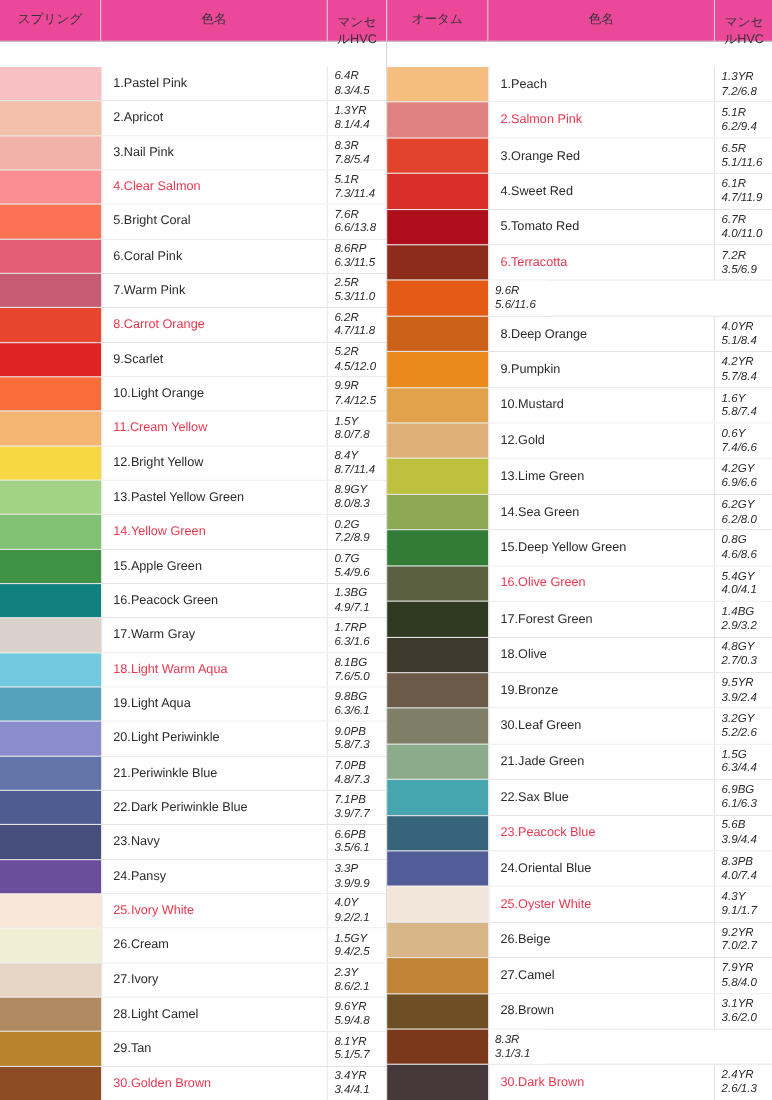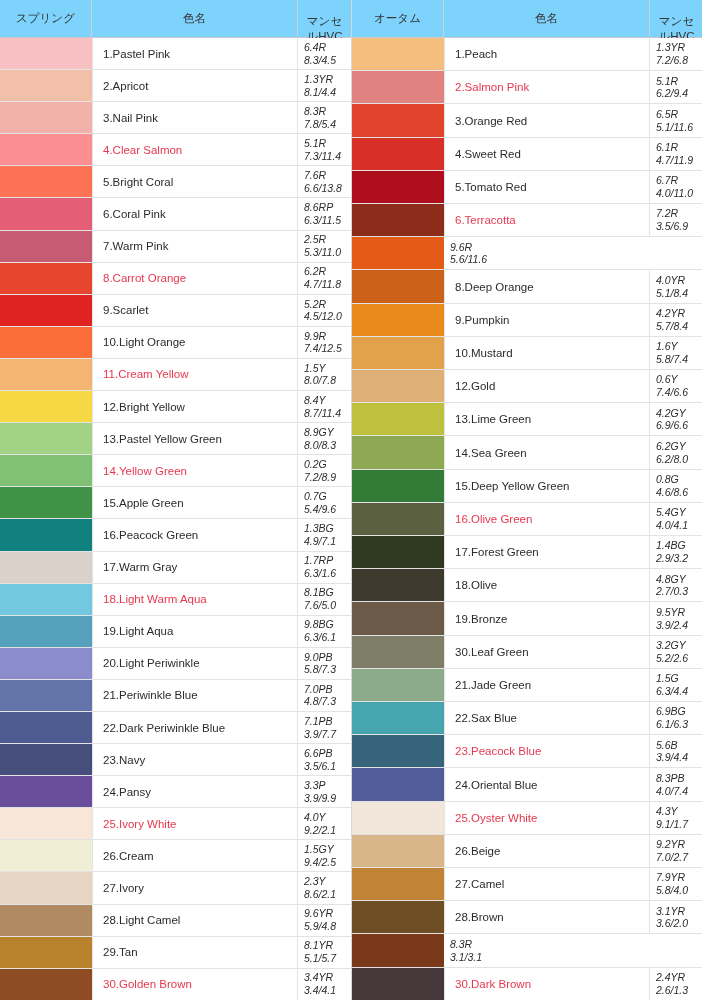--- a/index.html
+++ b/index.html
@@ -9,40 +9,40 @@
     font-family:"Liberation Sans","DejaVu Sans",sans-serif;
     -webkit-font-smoothing:antialiased;
   }
   #wrap{width:702px;height:1000px;display:flex;}
   .half{width:351px;height:1000px;display:flex;flex-direction:column;}
   .half.left{border-right:1px solid #d8d8d8;}
 
   
   .hdr{
     display:flex;height:38px;flex:0 0 38px;
-    background:#7dd3fc;
+    background:#ec4899;
     border-bottom:1px solid #c9c9c9;
     box-sizing:border-box;
   }
   .hdr .cell{
     display:flex;align-items:center;justify-content:center;
     text-align:center;
     font-size:11.5px;color:#333;
     box-sizing:border-box;
     border-right:1px solid #d0d0d0;
     line-height:1.25;
     padding:0 2px;
   }
   .hdr .cell:last-child{border-right:none;margin-top:20px;}
   .c-sw{flex:0 0 92px;}
   .c-nm{flex:0 0 206px;}
   .c-hv{flex:0 0 53px;font-size:10.5px;}
 
   
-  .rows{flex:1 1 auto;display:flex;flex-direction:column;}
+  .rows{flex:1 1 auto;display:flex;flex-direction:column;margin-top:23px;}
   .row{
     display:flex;
     flex:1 1 0;
     min-height:0;
     box-sizing:border-box;
     border-bottom:1px solid #e3e3e3;
   }
   .row:last-child{border-bottom:none;}
   .sw{
     flex:0 0 92px;

